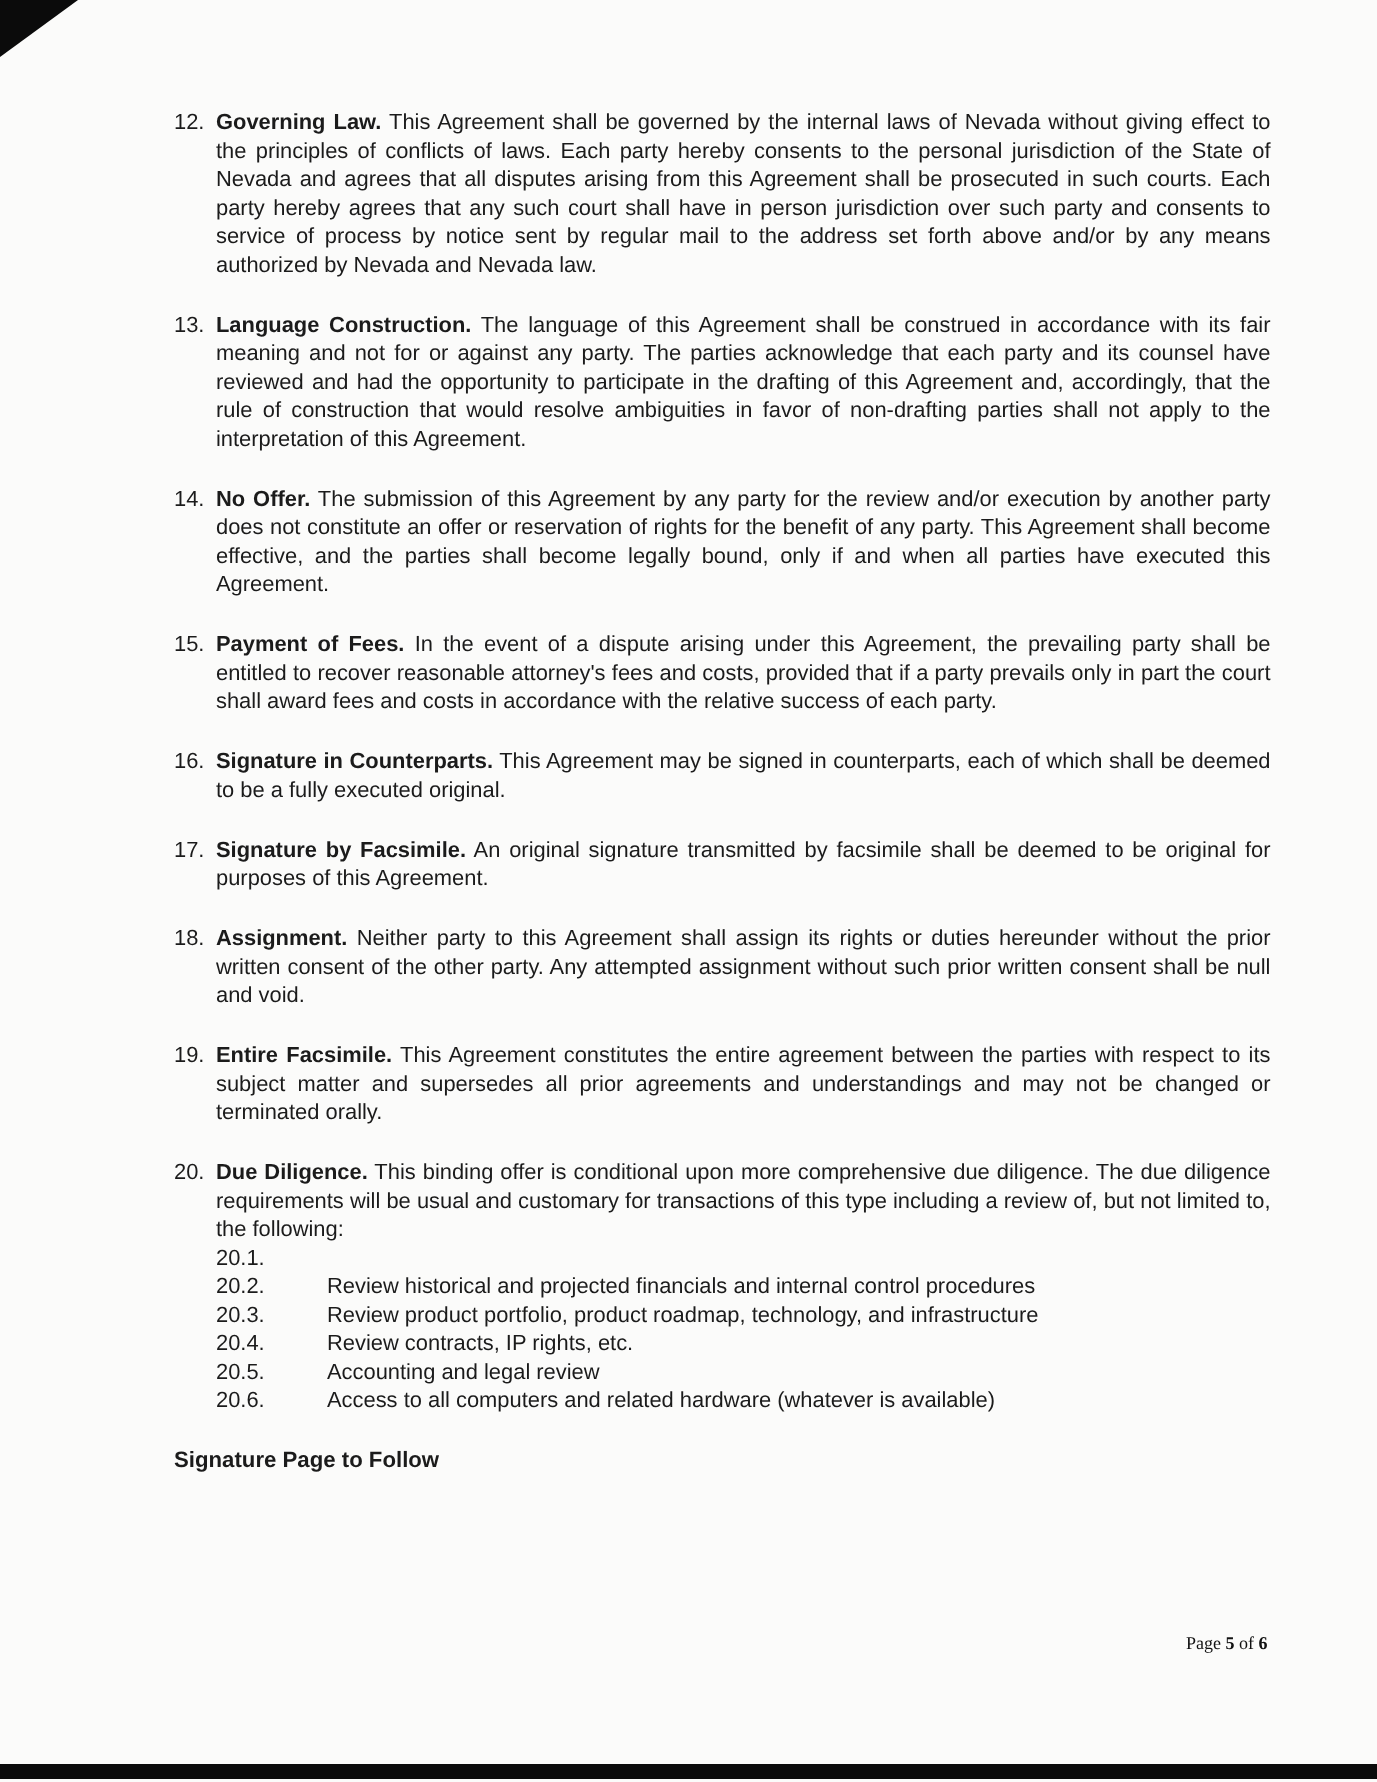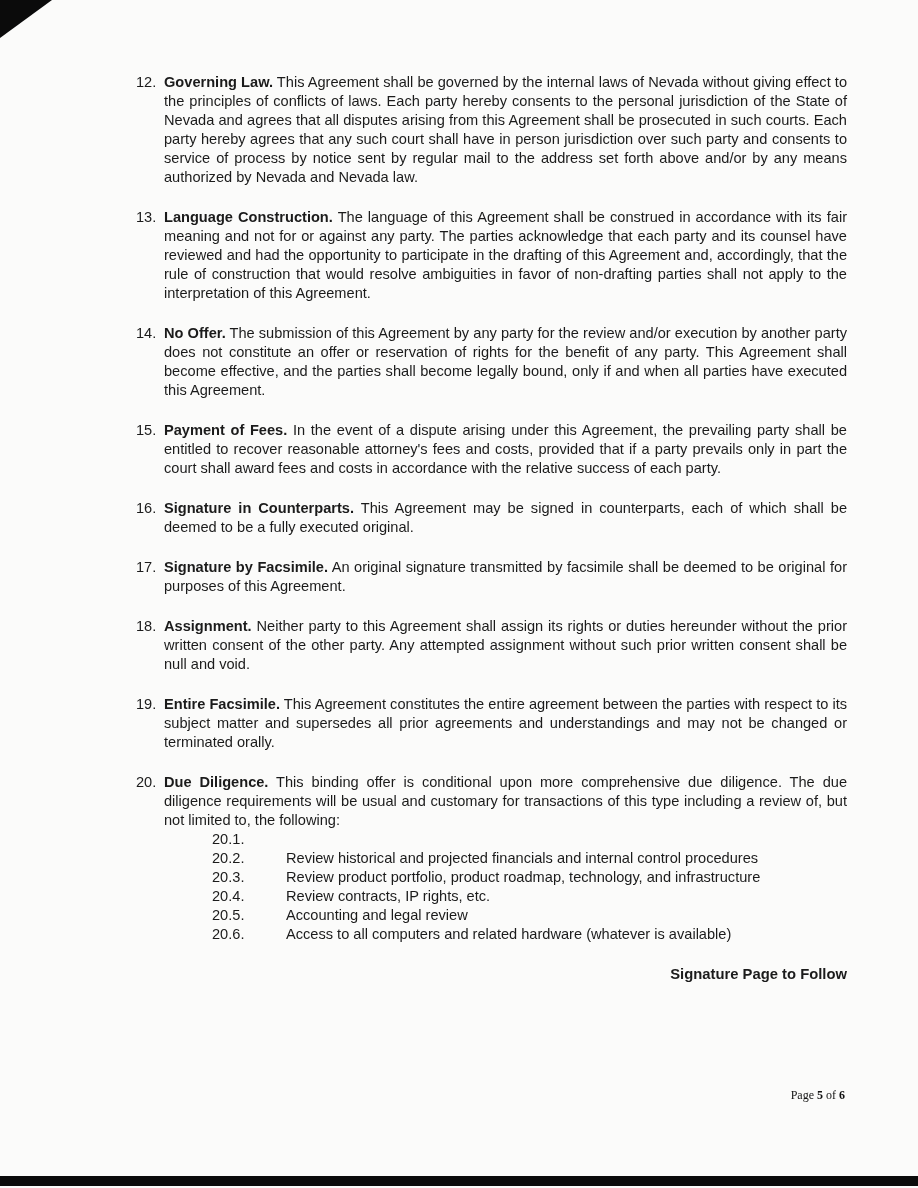--- a/index.html
+++ b/index.html
@@ -28,54 +28,54 @@
     position: absolute;
     left: 0; right: 0;
     bottom: 2px;
     height: 10px;
     background: #0b0b0b;
   }
 
   .content {
     position: absolute;
     top: 73px;
-    left: 136px;
+    left: 116px;
     right: 71px;
   }
 
   .clause {
     display: flex;
     font-size: 14.6px;
     line-height: 19px;
     margin-bottom: 21px;
   }
   .clause-num {
     width: 28px;
     flex-shrink: 0;
   }
   .clause-text {
     flex: 1;
     text-align: justify;
   }
   .clause-title { font-weight: bold; }
 
-  .subitems { margin-top: 0; margin-left: 48px; }
+  .subitems { margin-top: 0; }
   .subitem {
     display: flex;
     text-align: left;
     line-height: 19px;
   }
   .sub-num {
     width: 74px;
     flex-shrink: 0;
   }
 
   .signature-note {
     margin-top: 8px;
-    text-align: right;
+    text-align: left;
     font-weight: bold;
     font-size: 14.8px;
     line-height: 19px;
   }
 
   .page-footer {
     position: absolute;
     top: 1088px;
     right: 73px;
     font-family: "Liberation Serif", serif;

